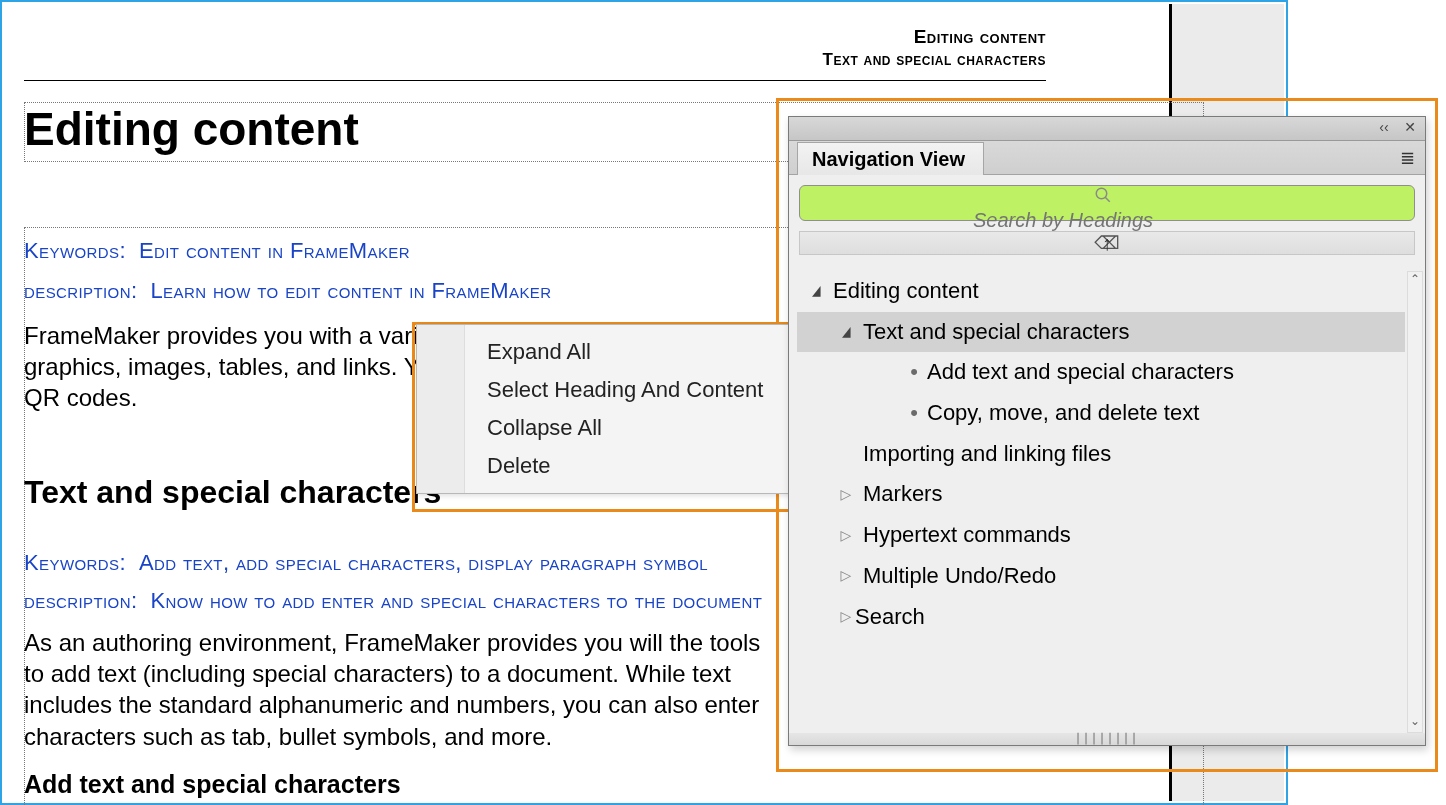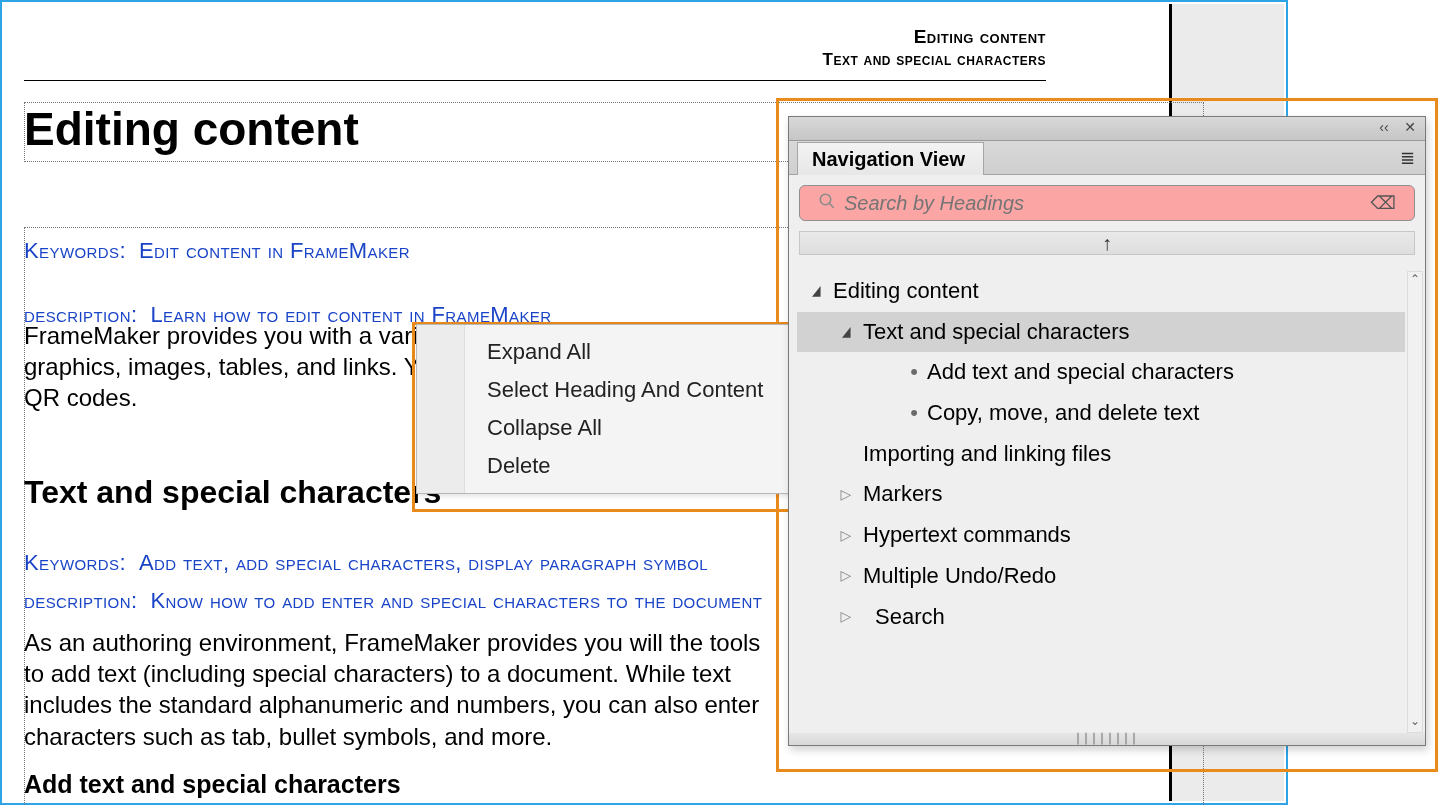--- a/index.html
+++ b/index.html
@@ -22,21 +22,21 @@
   .dotted2 { position: absolute; top: 125px; left: 0; width: 1180px; height: 680px; }
 
   .h1 { font-size: 46px; font-weight: bold; position: absolute; top: 0; left: 0; }
   .kw { font-variant: small-caps; font-size: 22px; color: #1944c7; letter-spacing: 0.4px; }
   .para { font-size: 24px; color: #000; line-height: 1.3; }
   .h2 { font-size: 32px; font-weight: bold; }
   .h3 { font-size: 25px; font-weight: bold; }
 
   .block { position: absolute; left: 0; }
   .k1 { top: 136px; }
-  .k2 { top: 176px; margin-top: 24px; }
+  .k2 { top: 176px; }
   .p1 { top: 218px; width: 750px; }
   .h2a { top: 372px; }
   .k3 { top: 448px; }
   .k4 { top: 486px; }
   .p2 { top: 525px; width: 760px; }
   .h3a { top: 668px; }
 
   
   .orange-panel { position: absolute; border: 3px solid #e98a1b; pointer-events: none; }
   .orange-panel.a { top: 96px; left: 774px; width: 662px; height: 674px; }
@@ -51,21 +51,21 @@
   
   .panel { position: absolute; top: 114px; left: 786px; width: 638px; height: 630px; background: #efefef; border: 1px solid #7a7a7a; box-shadow: 2px 4px 8px rgba(0,0,0,.18); font-size: 20px; color:#000; }
   .panel-top { height: 24px; background: linear-gradient(#d8d8d8,#c6c6c6); border-bottom:1px solid #999; position:relative; }
   .panel-top .btn { position:absolute; top:2px; width:22px; height:18px; text-align:center; font-size:14px; color:#444; cursor:default; }
   .panel-top .collapse { right: 30px; }
   .panel-top .close { right: 4px; }
   .panel-tabs { height: 34px; background: linear-gradient(#d9d9d9,#cfcfcf); position:relative; border-bottom:1px solid #a3a3a3; }
   .panel-tab { position:absolute; left:8px; top:1px; height:33px; padding: 5px 18px 0 14px; background: linear-gradient(#f3f3f3,#e7e7e7); border:1px solid #a6a6a6; border-bottom:none; font-weight:bold; font-size:20px; }
   .panel-tabs .menu { position:absolute; right:10px; top:6px; font-size:18px; color:#333; }
   .panel-body { padding: 10px 10px 0 10px; height: calc(100% - 58px); position:relative; }
-  .search { display:flex; align-items:center; background:#fca5a5; border:1px solid #8f8f8f; border-radius:6px; height:36px; padding:0 18px; }
+  .search { display:flex; align-items:center; background:#bef264; border:1px solid #8f8f8f; border-radius:6px; height:36px; padding:0 24px;flex-direction:column; }
   .search .sicon { color:#8a8a8a; font-size:20px; margin-right:8px; }
   .search input { flex:1; border:none; outline:none; font-size:20px; color:#555; font-style:italic; background:transparent; }
   .search .clr { color:#555; font-size:18px; }
 
   .upbar { margin-top:10px; height:24px; background: linear-gradient(#e9e9e9,#dedede); text-align:center; font-weight:bold; color:#333; border:1px solid #c7c7c7; }
 
   .tree { position:absolute; top:96px; left:8px; right:20px; bottom:12px; overflow:hidden; font-size:22px; line-height:1.85; }
   .row { display:flex; align-items:center; white-space:nowrap; padding-left:10px; }
   .row.sel { background:#d2d2d2; }
   .arrow { display:inline-block; width:18px; text-align:center; color:#444; font-size:14px; }
@@ -185,21 +185,21 @@
         <div class="row ind1">
           <span class="arrow right"></span>
           <span style="margin-left:8px;">Hypertext commands</span>
         </div>
         <div class="row ind1">
           <span class="arrow right"></span>
           <span style="margin-left:8px;">Multiple Undo/Redo</span>
         </div>
         <div class="row ind1">
           <span class="arrow right"></span>
-          <span style="margin-left:20px;">Search</span>
+          <span style="margin-left:0;">Search</span>
         </div>
       </div>
 
       <div class="vscroll">
         <div class="up">⌃</div>
         <div class="dn">⌄</div>
       </div>
     </div>
     <div class="resize">┃┃┃┃┃┃┃┃</div>
   </div>

